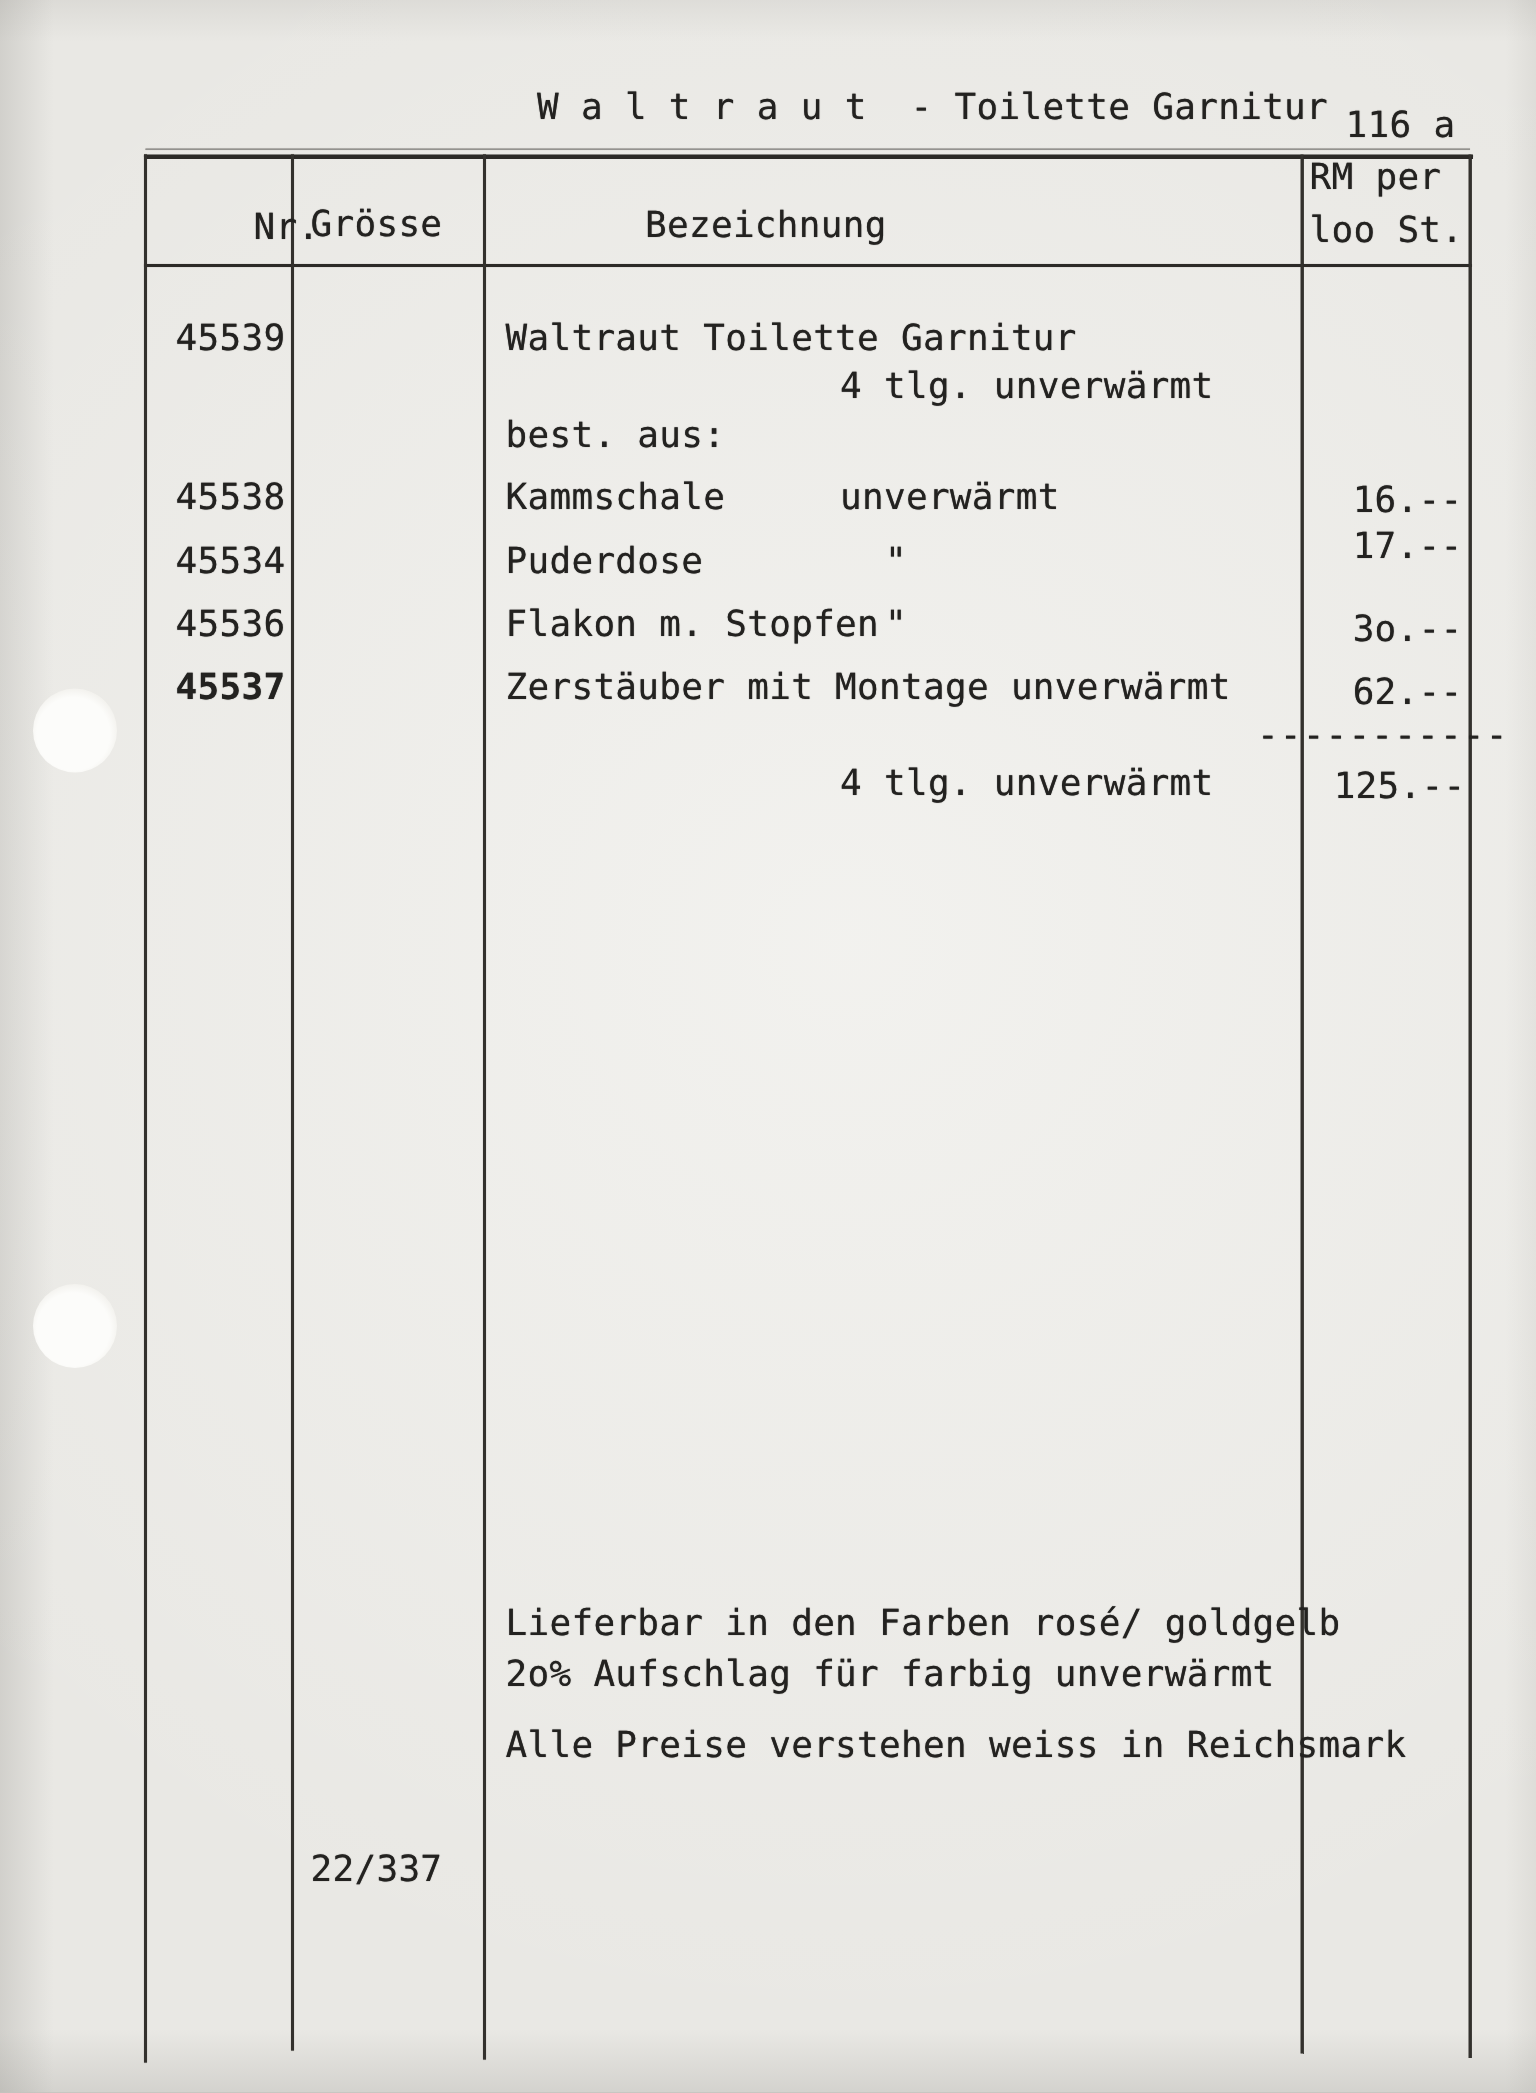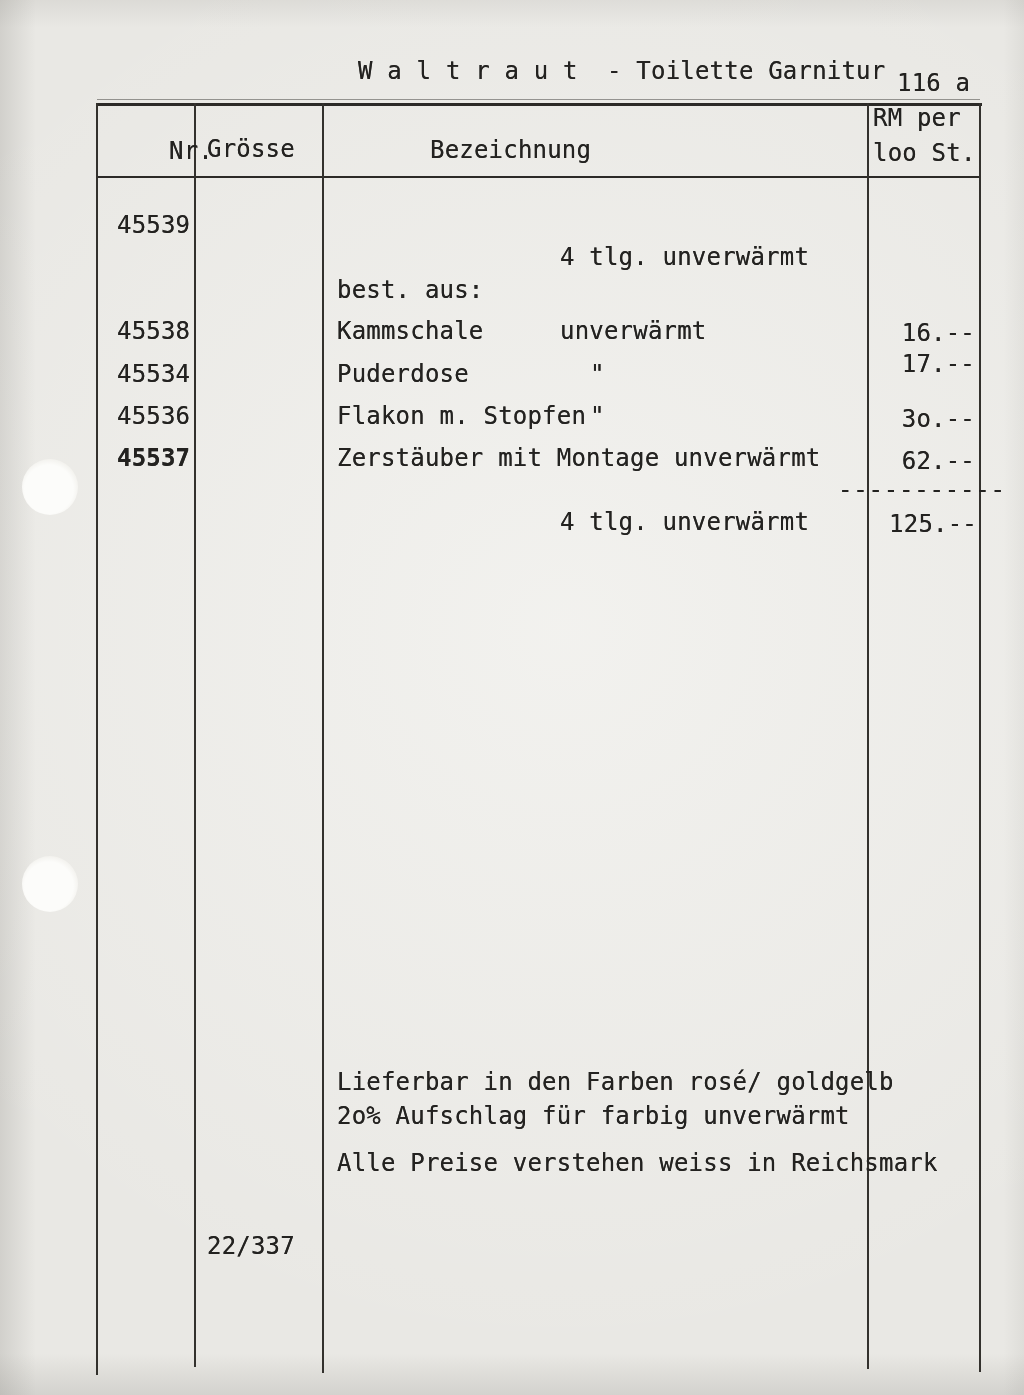--- a/index.html
+++ b/index.html
@@ -54,20 +54,21 @@
   <div class="vline" style="left:867px;top:103px;height:1266px;"></div>
   <div class="vline" style="left:979px;top:103px;height:1269px;"></div>
 
   <div class="t" style="left:137px;top:139px;margin-left:32px;">Nr.</div>
   <div class="t" style="left:207px;top:137px;">Grösse</div>
   <div class="t" style="left:430px;top:138px;">Bezeichnung</div>
   <div class="t" style="left:873px;top:106px;">RM per</div>
   <div class="t" style="left:873px;top:141px;">loo St.</div>
 
   <div class="t" style="left:117px;top:213px;">45539</div>
+  <div class="t" style="left:337px;top:213px;">Waltraut Toilette Garnitur</div>
 
   <div class="t" style="left:560px;top:245px;">4 tlg. unverwärmt</div>
   <div class="t" style="left:337px;top:278px;">best. aus:</div>
 
   <div class="t" style="left:117px;top:319px;">45538</div>
   <div class="t" style="left:337px;top:319px;">Kammschale</div>
   <div class="t" style="left:560px;top:319px;">unverwärmt</div>
   <div class="t right" style="right:49px;top:321px;">16.--</div>
 
   <div class="t" style="left:117px;top:362px;">45534</div>

